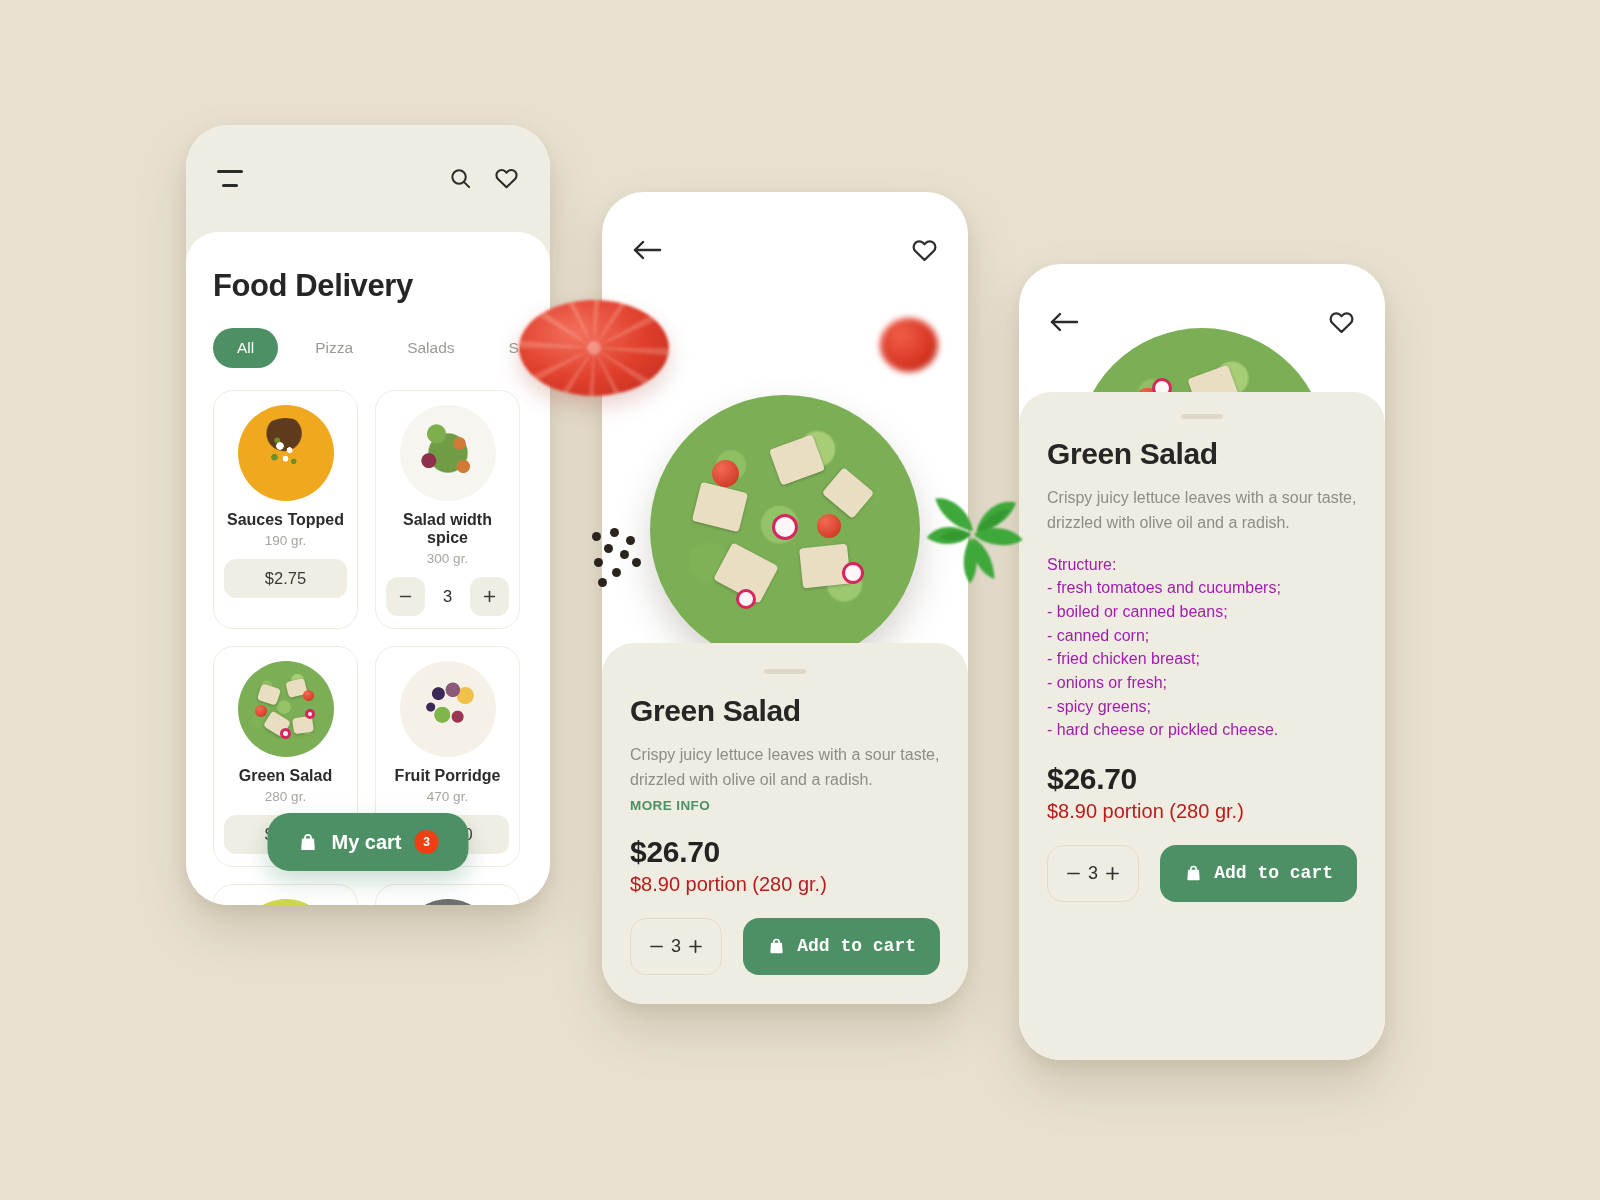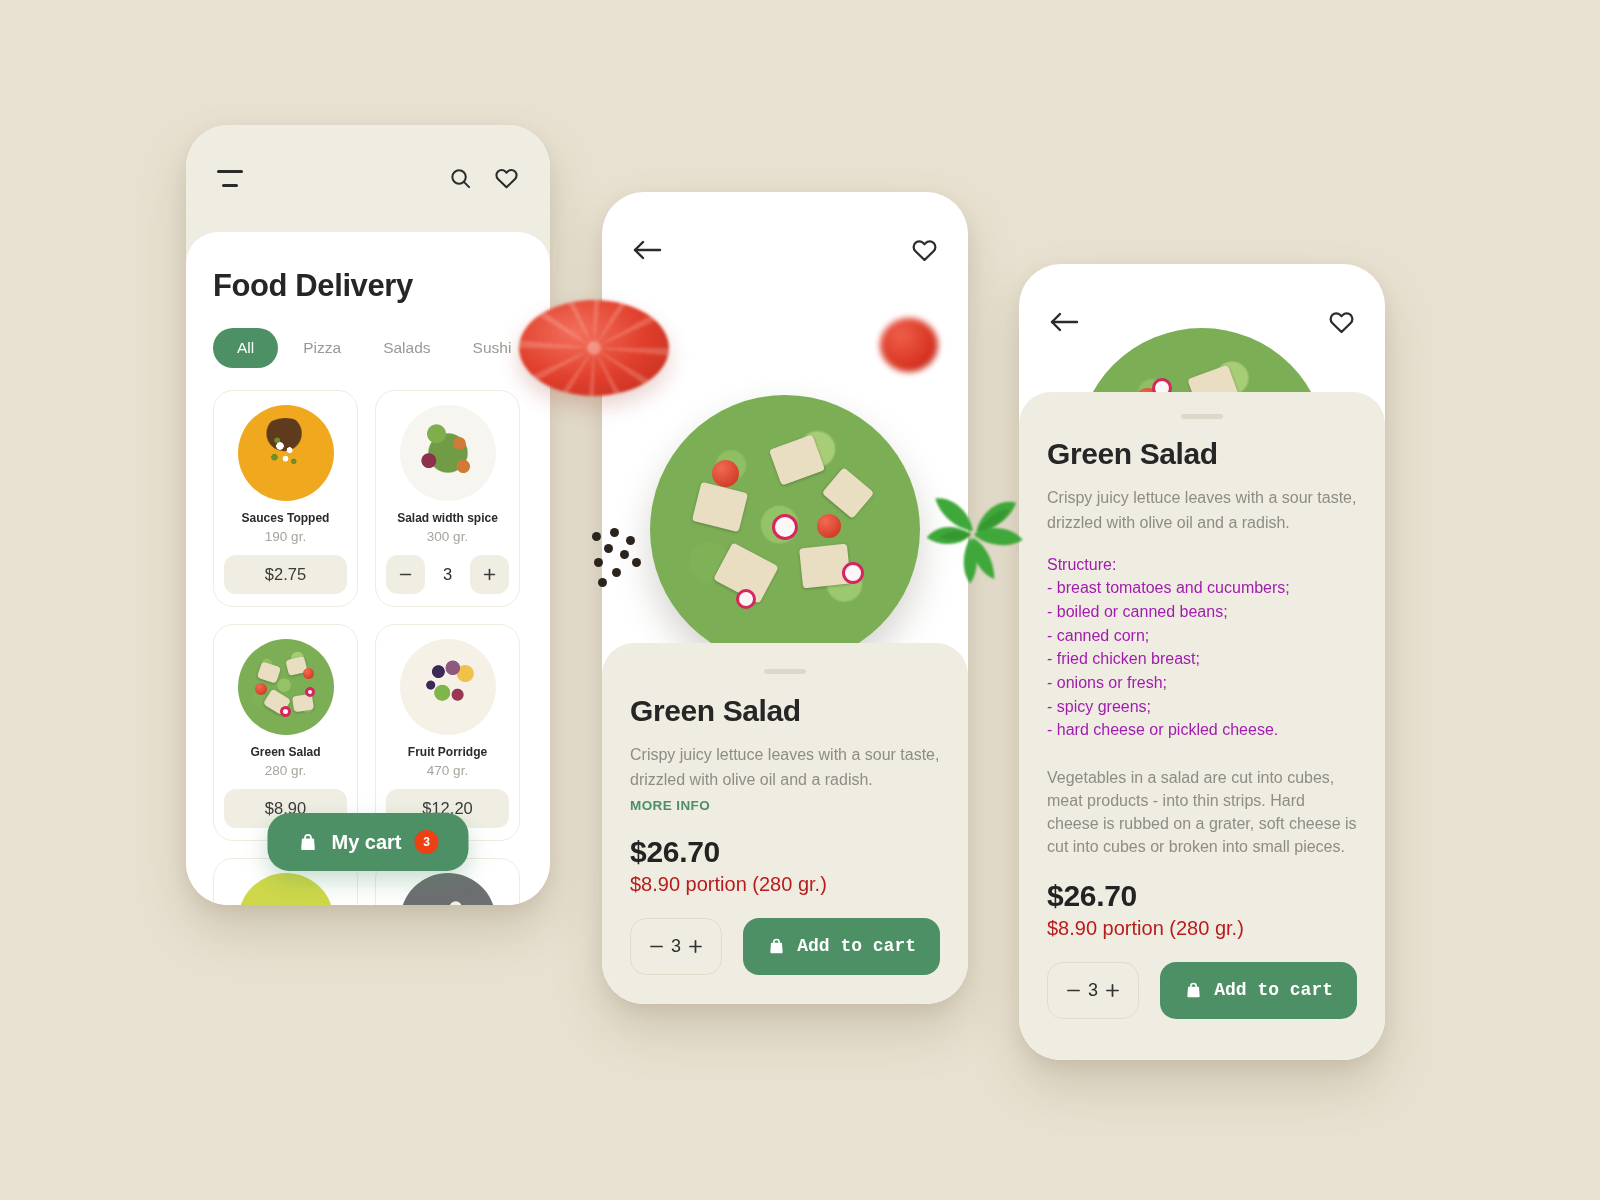--- a/index.html
+++ b/index.html
@@ -23,37 +23,37 @@
   #phone1 .topbar{
     height:107px; display:flex; align-items:center; justify-content:space-between;
     padding:0 31px; background:#EFEDE1;
   }
   #phone1 .sheet{
     position:absolute; left:0; right:0; top:107px; bottom:0;
     background:#FFFFFF; border-radius:32px 32px 0 0; padding:36px 27px 0 27px;
   }
   .title-lg{ font-size:31px; font-weight:bold; color:#262626; letter-spacing:-.4px; }
 
-  .tabs{ display:flex; align-items:center; gap:8px; margin-top:24px; }
+  .tabs{ display:flex; align-items:center; gap:20px; margin-top:24px; }
   .tab{
     font-size:15.5px; color:#9a9a94; padding:11px 17px; border-radius:20px;
     white-space:nowrap;
   }
   .tab.active{ background:#4D9065; color:#fff; font-weight:500; padding:11px 24px; }
 
   .grid{ display:flex; flex-wrap:wrap; gap:17px; margin-top:22px; }
   .fcard{
     width:145px; background:#fff; border:1px solid #EFEBDF; border-radius:20px;
     padding:14px 10px 12px; text-align:center;
   }
   .fcard .thumb{
     width:96px; height:96px; border-radius:50%; margin:0 auto 10px;
     background-size:cover; background-position:center;
   }
-  .fcard .nm{ font-size:12px; font-weight:bold; color:#2b2b2b; }
+  .fcard .nm{ font-size:16px; font-weight:bold; color:#2b2b2b; }
   .fcard .wt{ font-size:13.5px; color:#a6a49c; margin-top:4px; }
   .pill{
     margin-top:11px; height:39px; border-radius:12px; background:#F0EEE3;
     display:flex; align-items:center; justify-content:center;
     font-size:16.5px; color:#3a3a38;
   }
   .stepper{ margin-top:11px; height:39px; display:flex; align-items:center; justify-content:space-between; }
   .stepbtn{
     width:39px; height:39px; border-radius:12px; background:#F0EEE3;
     display:flex; align-items:center; justify-content:center; color:#444;
@@ -503,30 +503,29 @@
     </div>
   </div>
 
   <div class="sheet3">
     <div class="grabber" style="margin-bottom:18px;"></div>
     <div class="title-xl">Green Salad</div>
     <div class="desc">Crispy juicy lettuce leaves with a sour taste, drizzled with olive oil and a radish.</div>
 
     <div class="struct">
       <span class="ln">Structure:</span>
-      <span class="ln">- breast tomatoes and cucumbers;</span>
+      <span class="ln">- fresh tomatoes and cucumbers;</span>
       <span class="ln">- boiled or canned beans;</span>
       <span class="ln">- canned corn;</span>
       <span class="ln">- fried chicken breast;</span>
       <span class="ln">- onions or fresh;</span>
       <span class="ln">- spicy greens;</span>
       <span class="ln">- hard cheese or pickled cheese.</span>
     </div>
 
-    <div class="para">Vegetables in a salad are cut into cubes, meat products - into thin strips. Hard cheese is rubbed on a grater, soft cheese is cut into cubes or broken into small pieces.</div>
 
     <div class="price" style="margin-top:20px;">$26.70</div>
     <div class="portion">$8.90 portion (280 gr.)</div>
 
     <div class="buyrow">
       <div class="stepper2">
         <span class="ico">
           <svg width="19" height="19" viewBox="0 0 24 24" stroke="#333" stroke-width="2.2" stroke-linecap="round">
               <line x1="5" y1="12" x2="19" y2="12"></line>
             </svg>

